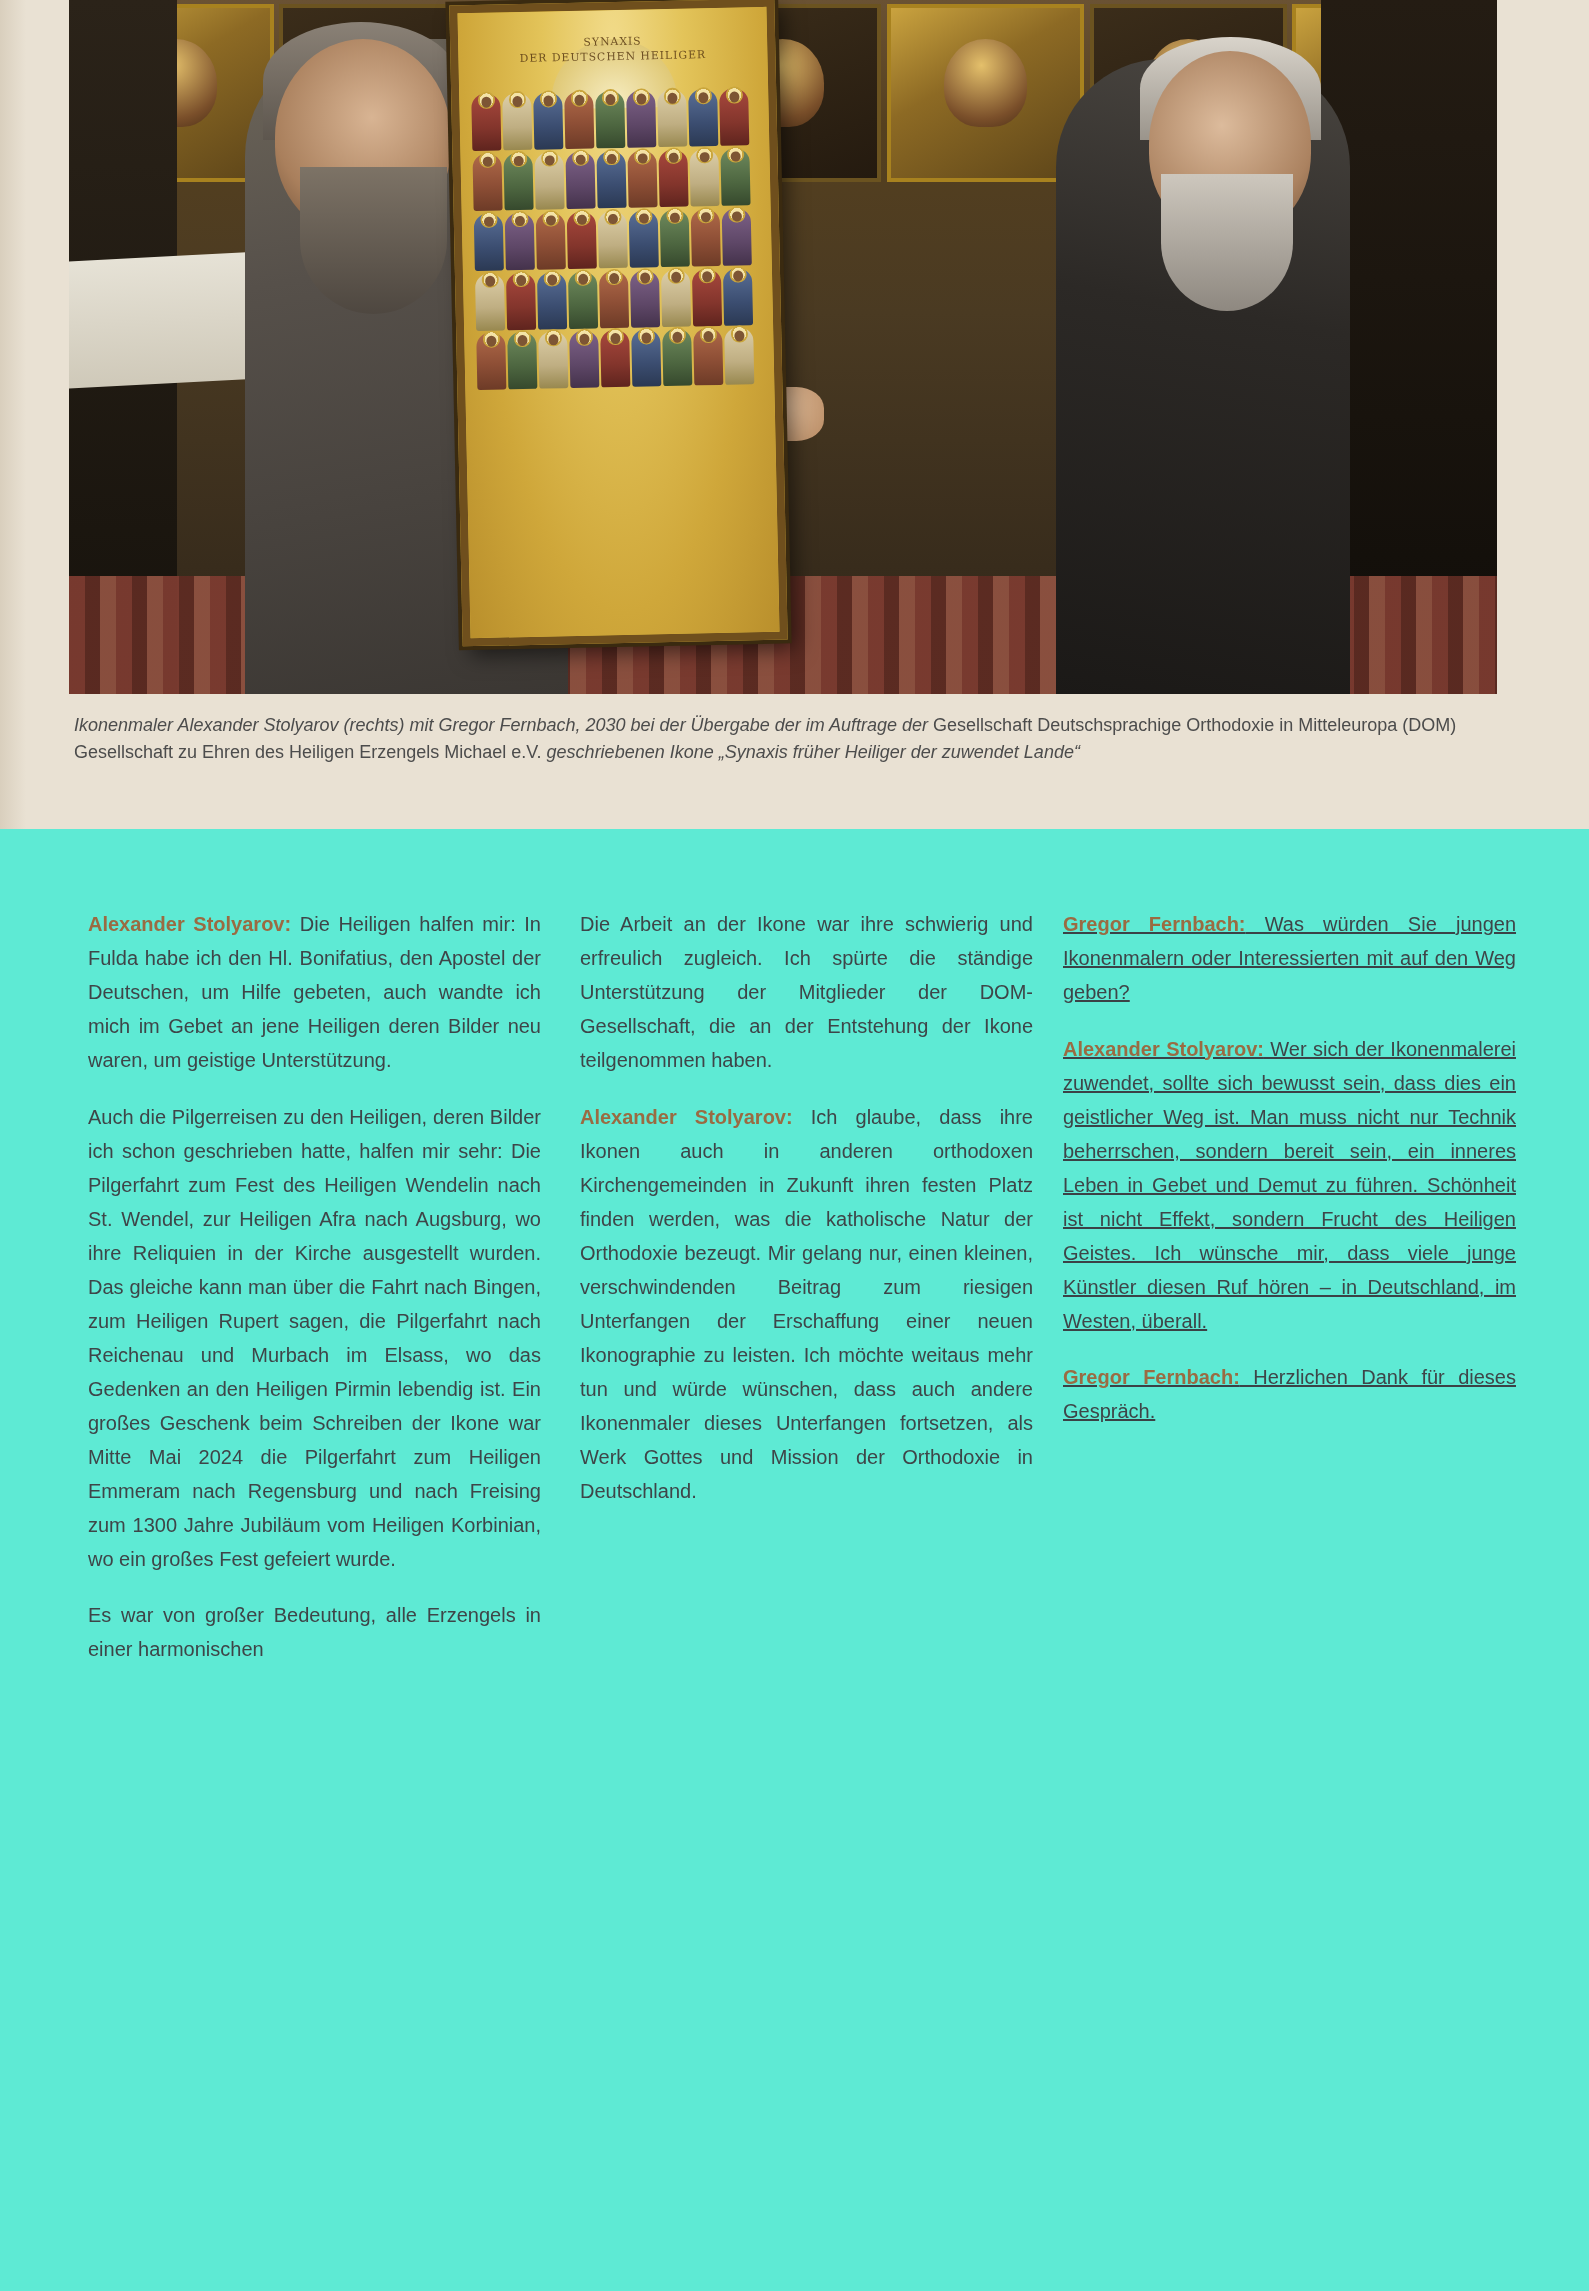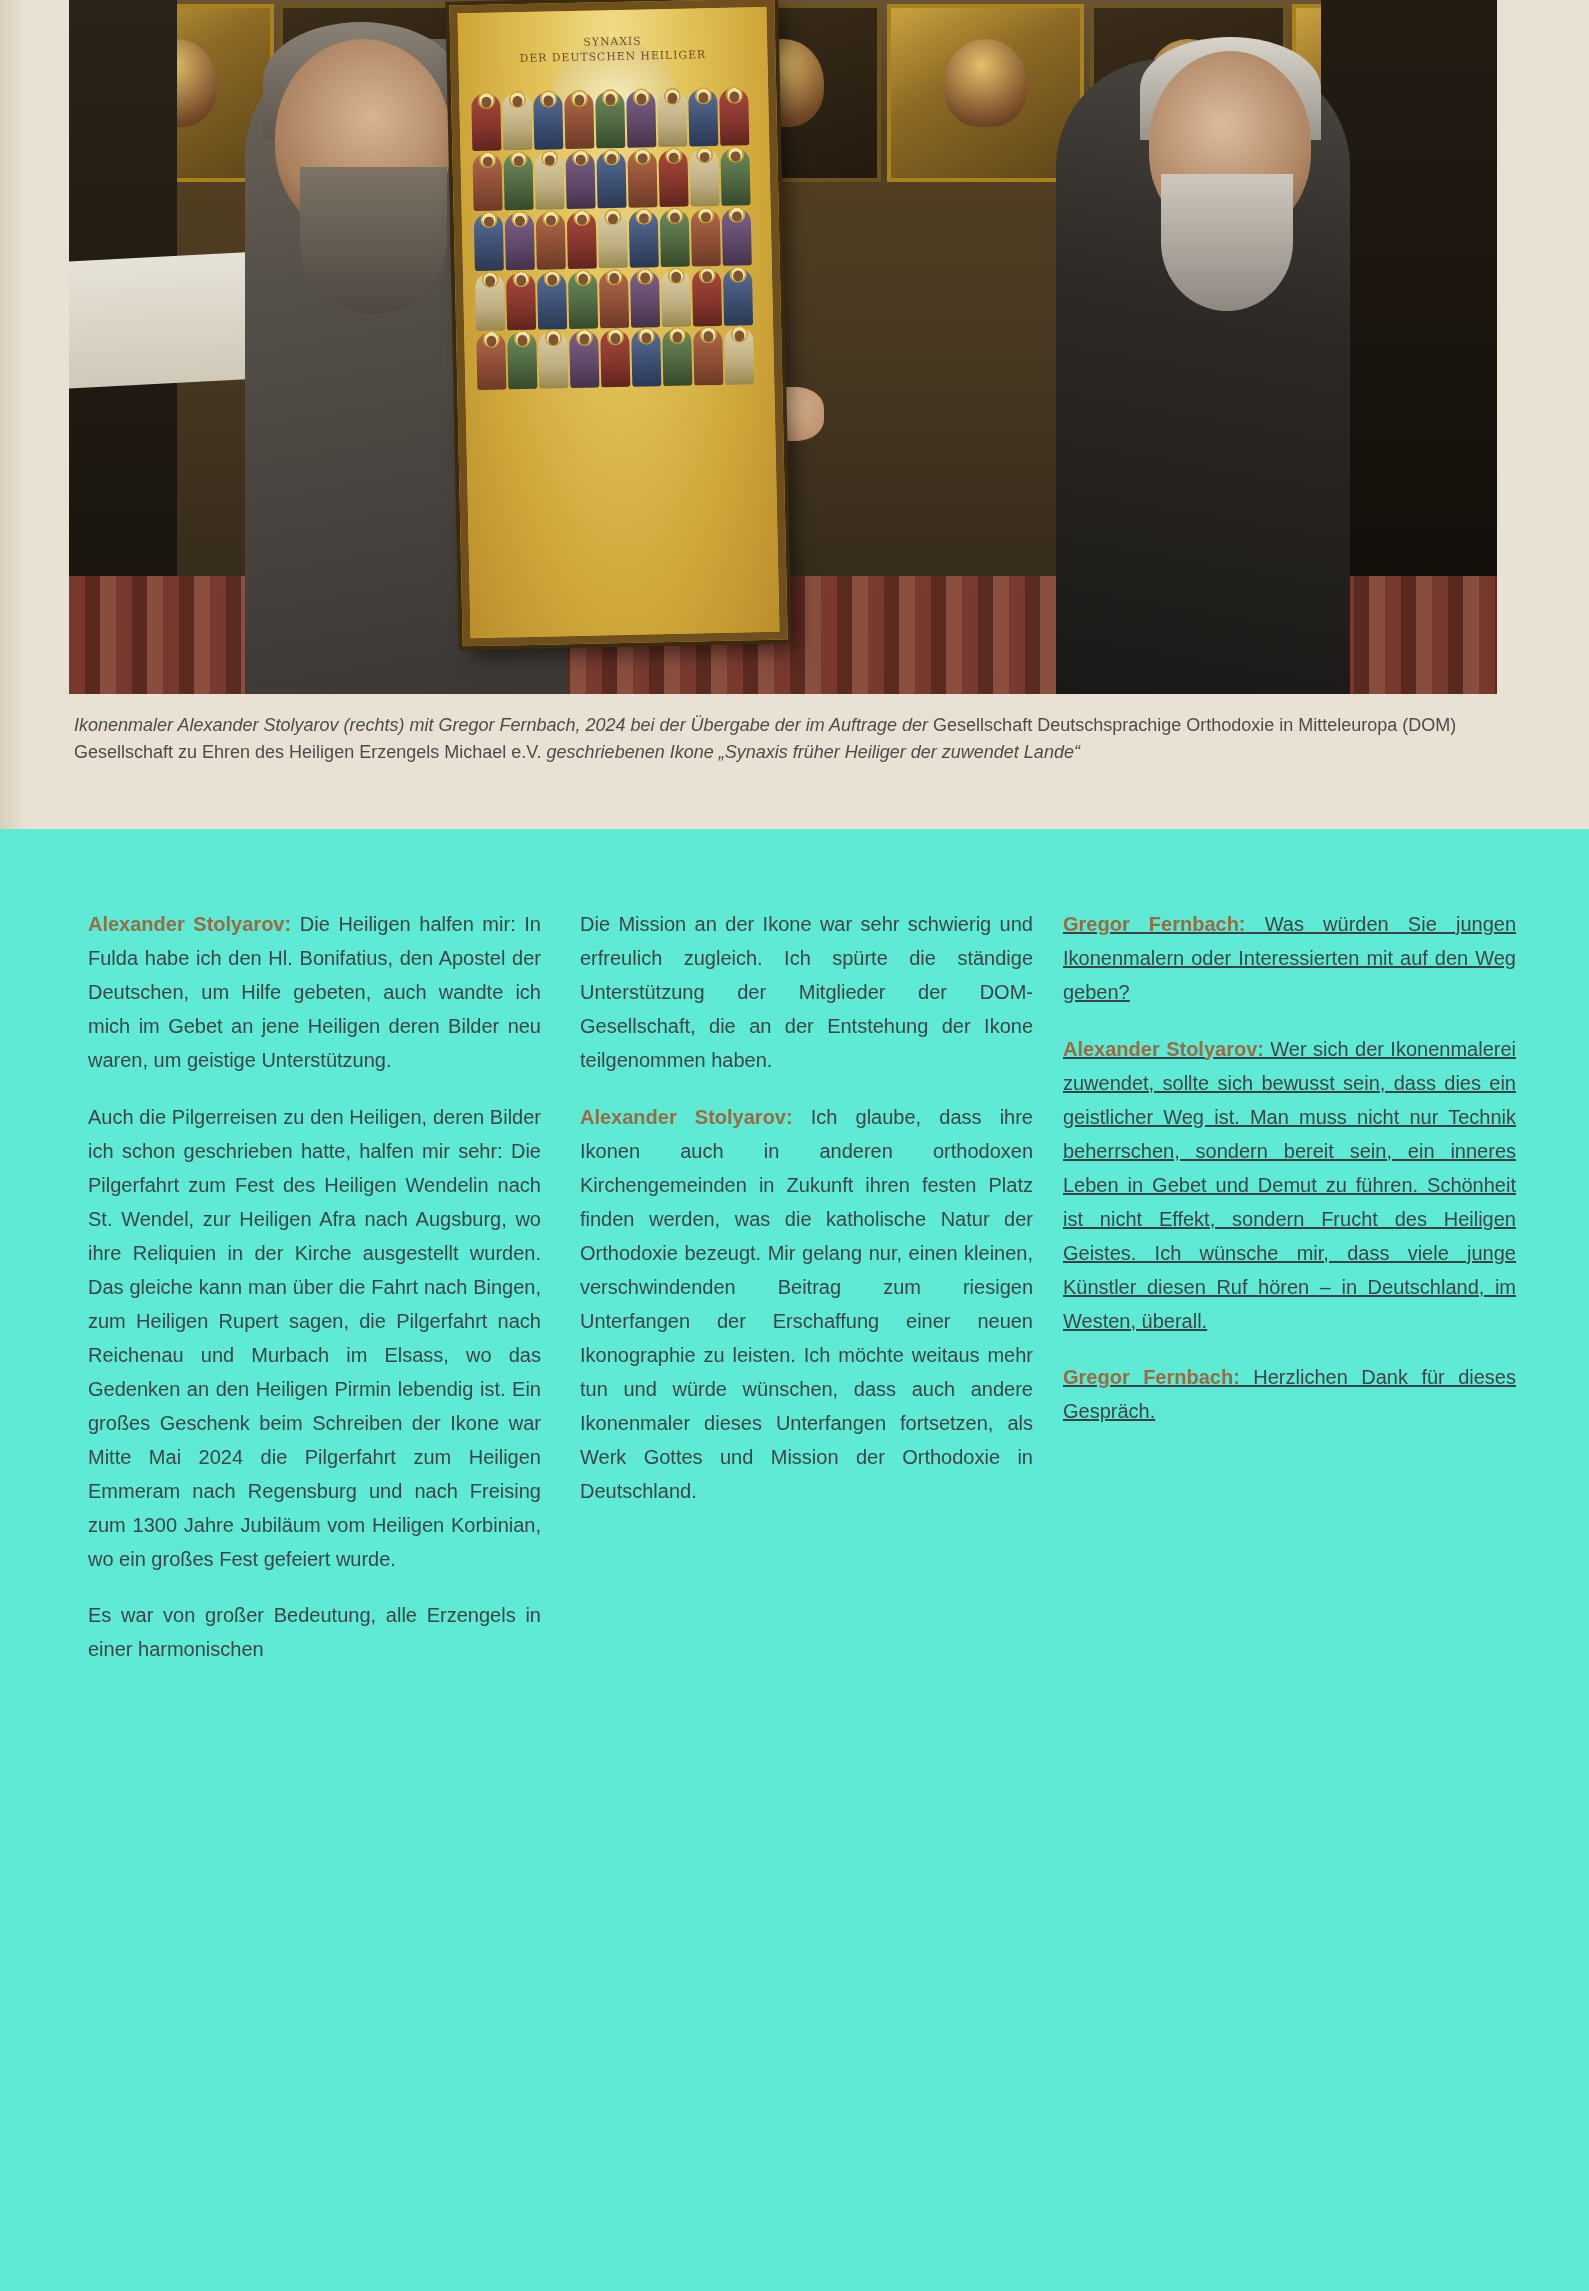--- a/index.html
+++ b/index.html
@@ -303,34 +303,34 @@
           <div class="saint blue"></div>
           <div class="saint green"></div>
           <div class="saint"></div>
           <div class="saint cream"></div>
         </div>
       </div>
     </div>
   </div>
 
   <div class="caption">
-    <span>Ikonenmaler Alexander Stolyarov (rechts) mit Gregor Fernbach, 2024 bei der Übergabe der im Auftrage der </span><span class="up">Gesellschaft Deutschsprachige Orthodoxie in Mitteleuropa (DOM) Gesellschaft zu Ehren des Heiligen Erzengels Michael e.V. </span><span>geschriebenen Ikone „Synaxis früher Heiliger der zuwendet Lande“</span>
+    <span>Ikonenmaler Alexander Stolyarov (rechts) mit Gregor Fernbach, 2030 bei der Übergabe der im Auftrage der </span><span class="up">Gesellschaft Deutschsprachige Orthodoxie in Mitteleuropa (DOM) Gesellschaft zu Ehren des Heiligen Erzengels Michael e.V. </span><span>geschriebenen Ikone „Synaxis früher Heiliger der zuwendet Lande“</span>
   </div>
 </div>
 
 <div class="columns">
 
   <div class="col c1">
     <p><span class="speaker">Alexander Stolyarov:</span><span> Die Heiligen halfen mir: In Fulda habe ich den Hl. Bonifatius, den Apostel der Deutschen, um Hilfe gebeten, auch wandte ich mich im Gebet an jene Heiligen deren Bilder neu waren, um geistige Unterstützung.</span></p>
     <p>Auch die Pilgerreisen zu den Heiligen, deren Bilder ich schon geschrieben hatte, halfen mir sehr: Die Pilgerfahrt zum Fest des Heiligen  Wendelin nach St. Wendel,  zur Heiligen Afra nach Augsburg, wo ihre Reliquien in der Kirche ausgestellt wurden. Das gleiche kann man über die Fahrt nach Bingen, zum Heiligen Rupert sagen, die Pilgerfahrt nach Reichenau und Murbach im Elsass, wo das Gedenken an den Heiligen Pirmin lebendig ist. Ein großes Geschenk beim Schreiben der Ikone war Mitte Mai 2024 die Pilgerfahrt zum Heiligen Emmeram nach Regensburg und nach Freising zum 1300 Jahre Jubiläum vom Heiligen Korbinian, wo ein großes Fest gefeiert wurde.</p>
     <p>Es war von großer Bedeutung, alle Erzengels in einer harmonischen</p>
   </div>
 
   <div class="col c2">
-    <p>Die Mission an der Ikone war sehr schwierig und erfreulich zugleich. Ich spürte die ständige Unterstützung der Mitglieder der DOM-Gesellschaft, die an der Entstehung der  Ikone teilgenommen haben.</p>
+    <p>Die Arbeit an der Ikone war ihre schwierig und erfreulich zugleich. Ich spürte die ständige Unterstützung der Mitglieder der DOM-Gesellschaft, die an der Entstehung der  Ikone teilgenommen haben.</p>
     <p><span class="speaker">Alexander Stolyarov:</span><span> Ich glaube, dass ihre Ikonen auch in anderen orthodoxen Kirchengemeinden in Zukunft ihren festen Platz finden werden, was die katholische Natur der Orthodoxie bezeugt. Mir gelang nur, einen kleinen, verschwindenden Beitrag zum riesigen Unterfangen der Erschaffung einer neuen Ikonographie zu leisten. Ich möchte weitaus mehr tun und würde wünschen, dass auch andere Ikonenmaler dieses Unterfangen  fortsetzen, als Werk Gottes und Mission der Orthodoxie in Deutschland.</span></p>
   </div>
 
   <div class="col c3">
     <p><span class="speaker">Gregor Fernbach:</span><span> Was würden Sie jungen Ikonenmalern oder Interessierten mit auf den Weg geben?</span></p>
     <p><span class="speaker">Alexander Stolyarov:</span><span> Wer sich der Ikonenmalerei zuwendet, sollte sich bewusst sein, dass dies ein geistlicher Weg ist. Man muss nicht nur Technik beherrschen, sondern bereit sein, ein inneres Leben in Gebet und Demut zu führen. Schönheit ist nicht Effekt, sondern Frucht des Heiligen Geistes. Ich wünsche mir, dass viele junge Künstler diesen Ruf hören – in Deutschland, im Westen, überall.</span></p>
     <p><span class="speaker">Gregor Fernbach:</span><span> Herzlichen Dank für dieses Gespräch.</span></p>
   </div>
 
 </div>

